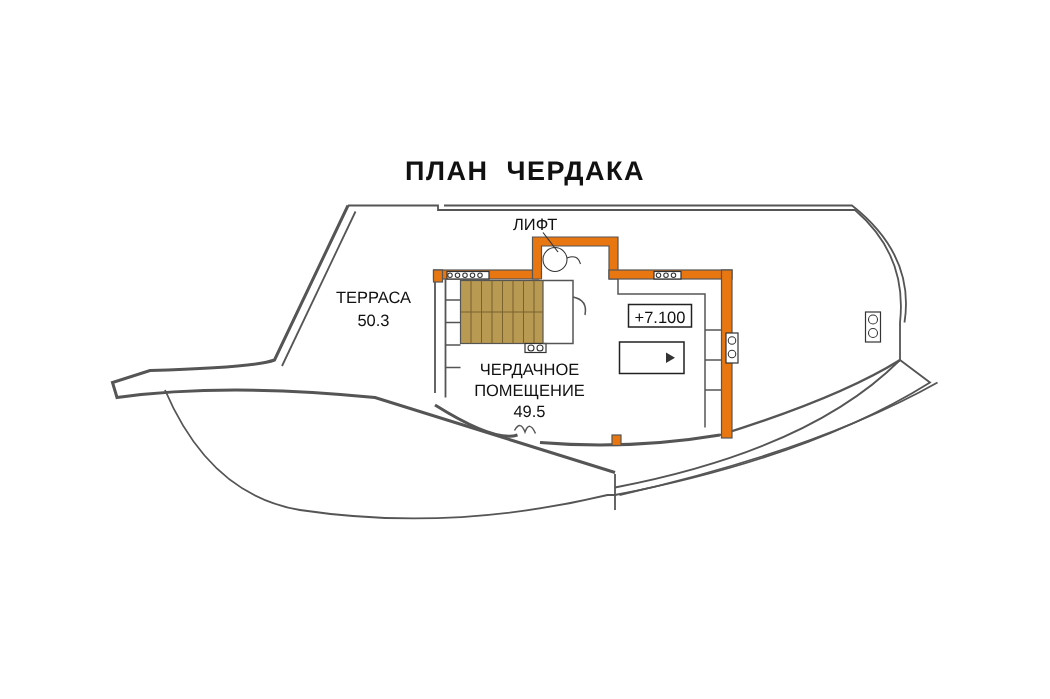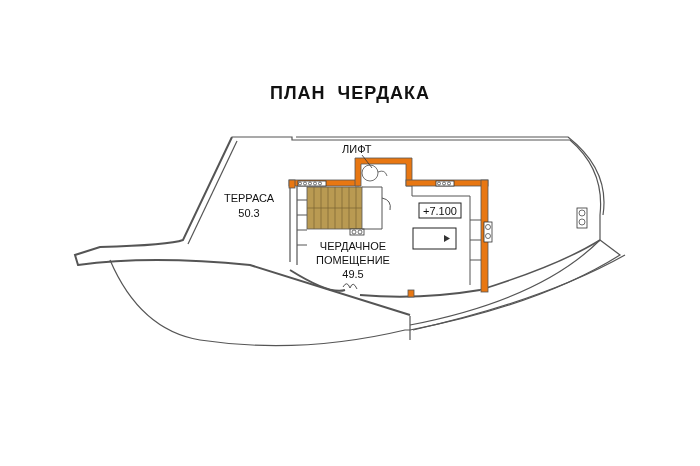--- a/index.html
+++ b/index.html
@@ -1,17 +1,17 @@
 <!DOCTYPE html>
 <html><head>
 <meta charset="utf-8">
 <style>
   html, body { margin:0; padding:0; background:#ffffff; }
   body { width:700px; height:466px; position:relative; overflow:hidden; font-family:"Liberation Sans", sans-serif; }
-  .title { position:absolute; left:0; width:700px; top:83px; text-align:center; font-weight:bold; font-size:18px; letter-spacing:1px; color:#111; }
+  .title { position:absolute; left:0; width:700px; top:104px; text-align:center; font-weight:bold; font-size:18px; letter-spacing:1px; color:#111; }
   .title span { display:inline-block; }
   svg { position:absolute; left:0; top:0; }
   .lbl { font-family:"Liberation Sans", sans-serif; fill:#111; }
 </style>
 </head>
 <body>
 
 <div class="title"><span style="white-space:pre">ПЛАН  ЧЕРДАКА</span></div>
 
 <svg width="700" height="466" viewBox="0 0 700 466">

